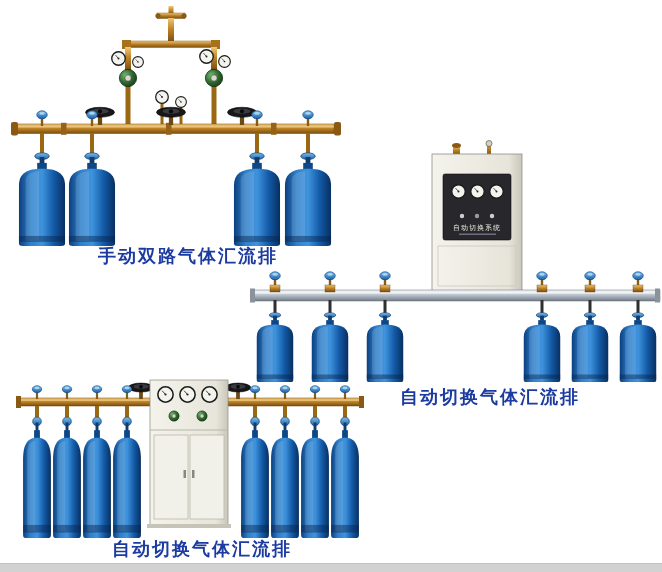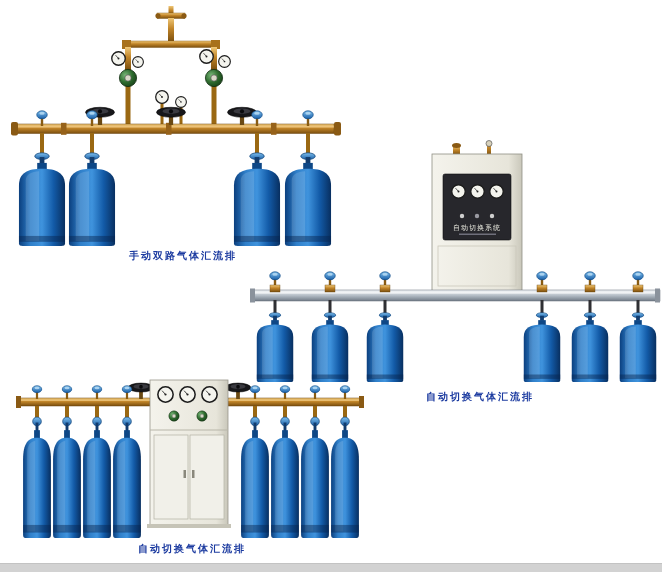--- a/index.html
+++ b/index.html
@@ -1,19 +1,19 @@
 <!DOCTYPE html>
 <html><head>
 <meta charset="utf-8">
 <style>
   html,body{margin:0;padding:0;background:#fff;}
   .canvas{position:relative;width:662px;height:572px;background:#ffffff;overflow:hidden;
           font-family:"DejaVu Sans","Liberation Sans",sans-serif;}
   .illus{position:absolute;display:block;}
-  .caption{position:absolute;height:16px;font-size:10px;font-weight:bold;letter-spacing:2px;
+  .caption{position:absolute;height:16px;font-size:18px;font-weight:bold;letter-spacing:2px;
            color:#1c3ba0;text-align:center;white-space:nowrap;line-height:16px;}
   .footer-strip{position:absolute;left:0;top:563px;width:662px;height:9px;background:#d2d2d2;
                 border-top:1px solid #c3c3c3;box-sizing:border-box;}
   svg text{font-family:"DejaVu Sans","Liberation Sans",sans-serif;}
 </style>
 </head>
 <body>
 
 <div class="canvas">
 

